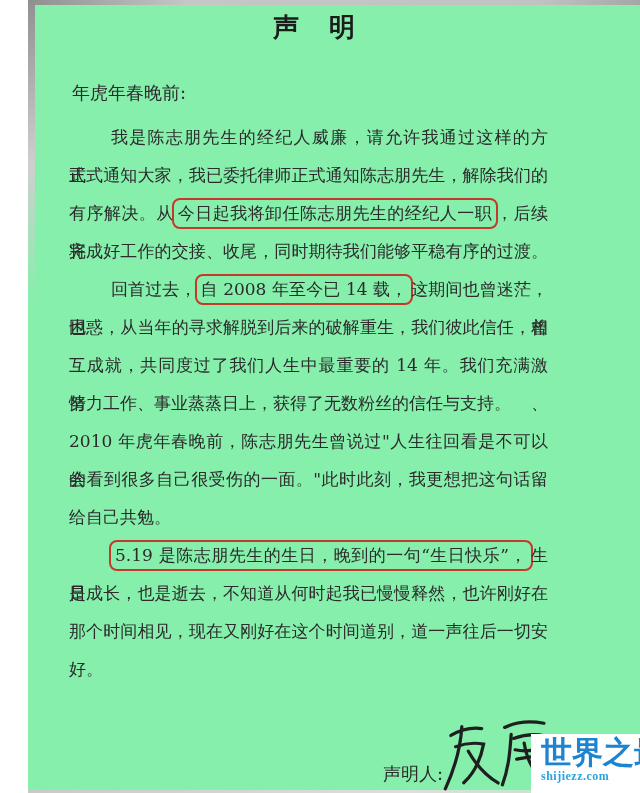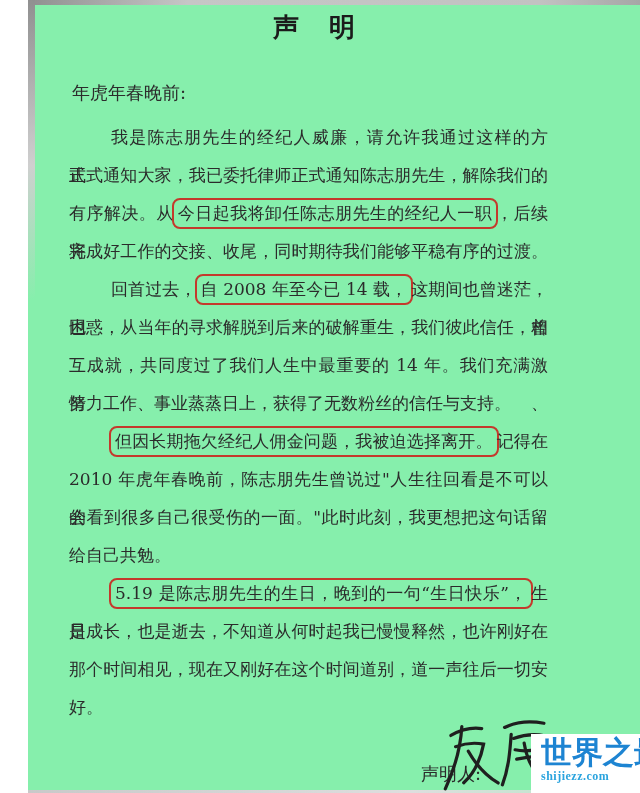--- a/index.html
+++ b/index.html
@@ -42,21 +42,21 @@
   }
   .line.fill{text-align-last:justify;white-space:normal;}
   .line.indent{text-indent:42px;}
   .rbox{
     border:2px solid #0ea5e9;
     border-radius:8px;
     padding:3px 4px 4px 4px;
     margin:0 -2px;
   }
   .sign-label{
-    position:absolute;top:762px;left:393px;
+    position:absolute;top:762px;left:355px;
     font-size:18px;color:#2b2b2b;
   }
   .signature{
     position:absolute;top:716px;left:408px;width:138px;height:78px;
   }
   .watermark{
     position:absolute;right:0;bottom:0;
     background:#ffffff;
     padding:3px 3px 11px 10px;
     line-height:1;
@@ -86,21 +86,20 @@
 
   <div class="textblock">
       <div class="line fill indent"><span>我是陈志朋先生的经纪人威廉，请允许我通过这样的方式，</span></div>
       <div class="line fill"><span>正式通知大家，我已委托律师正式通知陈志朋先生，解除我们的</span></div>
       <div class="line fill"><span>有序解决。从</span><span class="rbox" style="border-color: rgb(196, 57, 44);">今日起我将卸任陈志朋先生的经纪人一职</span><span>，后续将</span></div>
       <div class="line fill"><span>完成好工作的交接、收尾，同时期待我们能够平稳有序的过渡。</span></div>
       <div class="line fill indent"><span>回首过去，</span><span class="rbox" style="border-color: rgb(196, 57, 44);">自 2008 年至今已 14 载，</span><span>这期间也曾迷茫，也曾</span></div>
       <div class="line fill"><span>困惑，从当年的寻求解脱到后来的破解重生，我们彼此信任，相</span></div>
       <div class="line fill"><span>互成就，共同度过了我们人生中最重要的 14 年。我们充满激情、</span></div>
       <div class="line"><span>努力工作、事业蒸蒸日上，获得了无数粉丝的信任与支持。</span></div>
-      <div class="line fill indent"><span class="rbox" style="border-color: rgb(196, 57, 44);">但因长期拖欠经纪人佣金问题，我被迫选择离开。</span><span>记得在</span></div>
       <div class="line fill"><span>2010 年虎年春晚前，陈志朋先生曾说过"人生往回看是不可以的，</span></div>
       <div class="line fill"><span>会看到很多自己很受伤的一面。"此时此刻，我更想把这句话留</span></div>
       <div class="line"><span>给自己共勉。</span></div>
       <div class="line fill indent"><span class="rbox" style="border-color: rgb(196, 57, 44);">5.19 是陈志朋先生的生日，晚到的一句“生日快乐”，</span><span>生日</span></div>
       <div class="line fill"><span>是成长，也是逝去，不知道从何时起我已慢慢释然，也许刚好在</span></div>
       <div class="line fill"><span>那个时间相见，现在又刚好在这个时间道别，道一声往后一切安</span></div>
       <div class="line"><span>好。</span></div>
     </div>
 
   <div class="sign-label">声明人:</div>

